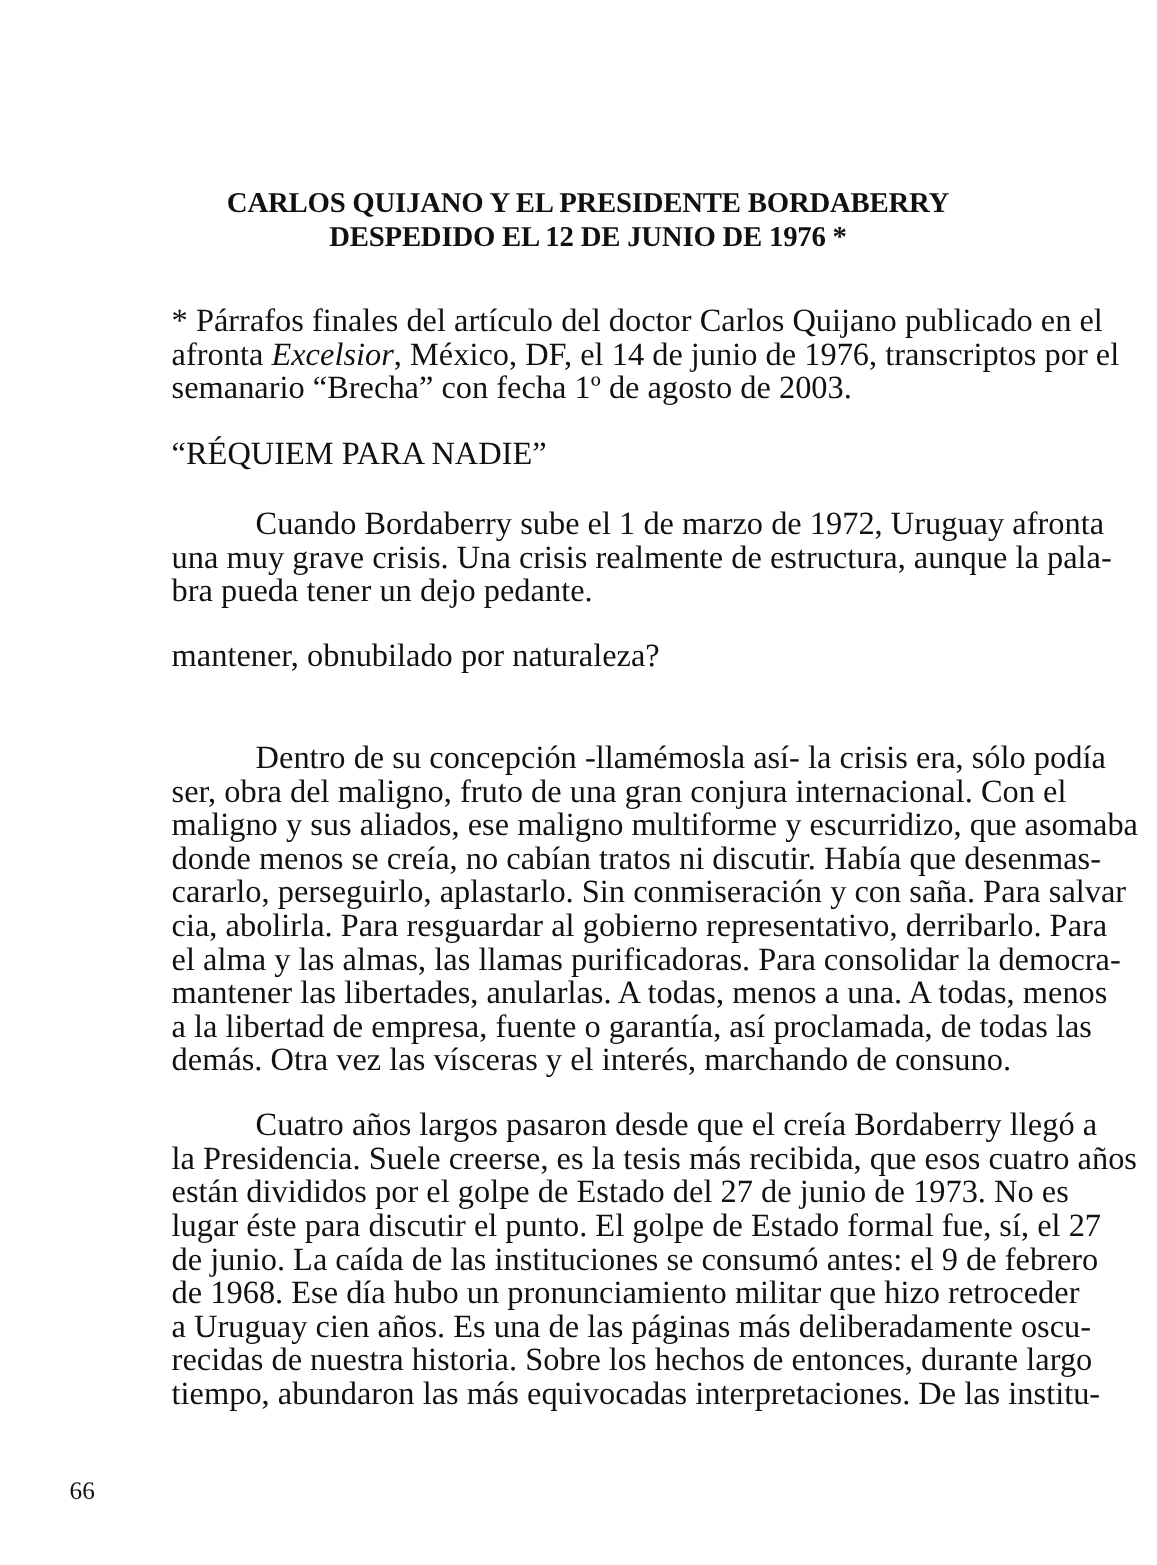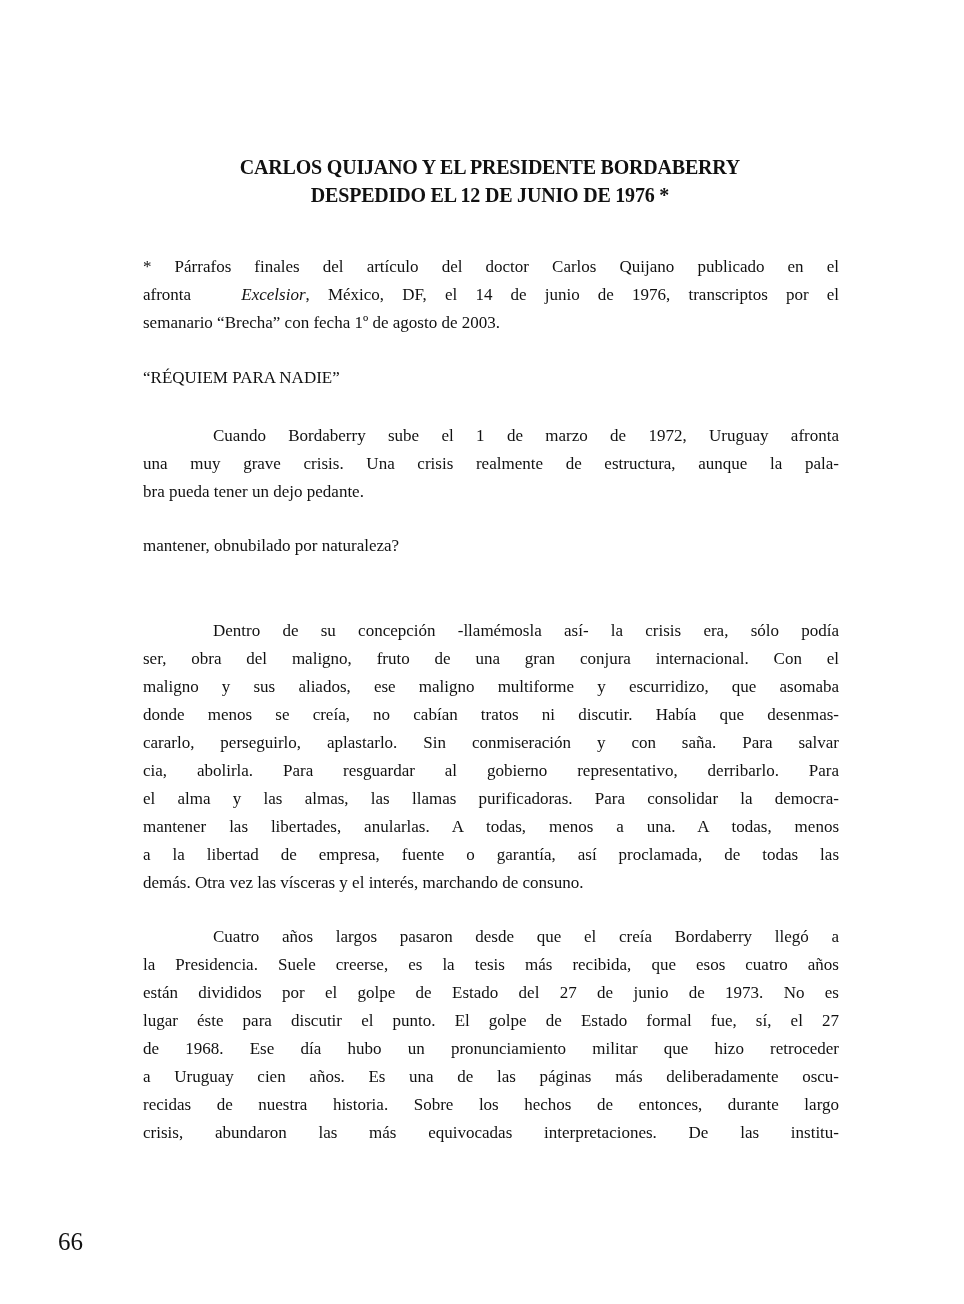--- a/index.html
+++ b/index.html
@@ -15,30 +15,30 @@
       font-family: "Liberation Serif", "DejaVu Serif", serif;
       color: #111111;
     }
     .page-title {
       position: absolute;
       left: 140px;
       width: 700px;
       top: 140px;
       text-align: center;
       font-weight: bold;
-      font-size: 20px;
+      font-size: 24px;
       line-height: 28px;
       letter-spacing: -0.2px;
     }
     .page-title .line { display: block; }
     .body-text {
       position: absolute;
       left: 143px;
       width: 696px;
-      font-size: 17px;
+      font-size: 27px;
       line-height: 28px;
     }
     .body-text .line {
       display: block;
       text-align: justify;
       text-align-last: justify;
       white-space: nowrap;
       height: 28px;
     }
     .body-text .line.last {
@@ -50,24 +50,24 @@
     .footnote { top: 253px; }
     .subtitle { top: 364px; }
     .para1 { top: 422px; }
     .para2 { top: 532px; }
     .para3 { top: 617px; }
     .para4 { top: 923px; }
     .page-number {
       position: absolute;
       left: 58px;
       top: 1228px;
-      font-size: 25px;
+      font-size: 21px;
       line-height: 28px;
     }
-    em { font-style: italic; margin-left: 32px; }
+    em { font-style: italic; }
   </style>
 </head>
 <body>
 
 <h1 class="page-title">
   <span class="line">CARLOS QUIJANO Y EL PRESIDENTE BORDABERRY</span>
   <span class="line">DESPEDIDO EL 12 DE JUNIO DE 1976 *</span>
 </h1>
 
 <div class="body-text footnote">
@@ -101,19 +101,20 @@
   <span class="line">mantener las libertades, anularlas. A todas, menos a una. A todas, menos</span>
   <span class="line">a la libertad de empresa, fuente o garantía, así proclamada, de todas las</span>
   <span class="line last">demás. Otra vez las vísceras y el interés, marchando de consuno.</span>
 </div>
 
 <div class="body-text para4">
   <span class="line indent">Cuatro años largos pasaron desde que el creía Bordaberry llegó a</span>
   <span class="line">la Presidencia. Suele creerse, es la tesis más recibida, que esos cuatro años</span>
   <span class="line">están divididos por el golpe de Estado del 27 de junio de 1973. No es</span>
   <span class="line">lugar éste para discutir el punto. El golpe de Estado formal fue, sí, el 27</span>
+  <span class="line">de junio. La caída de las instituciones se consumó antes: el 9 de febrero</span>
   <span class="line">de 1968. Ese día hubo un pronunciamiento militar que hizo retroceder</span>
   <span class="line">a Uruguay cien años. Es una de las páginas más deliberadamente oscu-</span>
   <span class="line">recidas de nuestra historia. Sobre los hechos de entonces, durante largo</span>
-  <span class="line">crisis, abundaron las más equivocadas interpretaciones. De las institu-</span>
+  <span class="line">tiempo, abundaron las más equivocadas interpretaciones. De las institu-</span>
 </div>
 
 <div class="page-number">66</div>
 
 </body></html>

